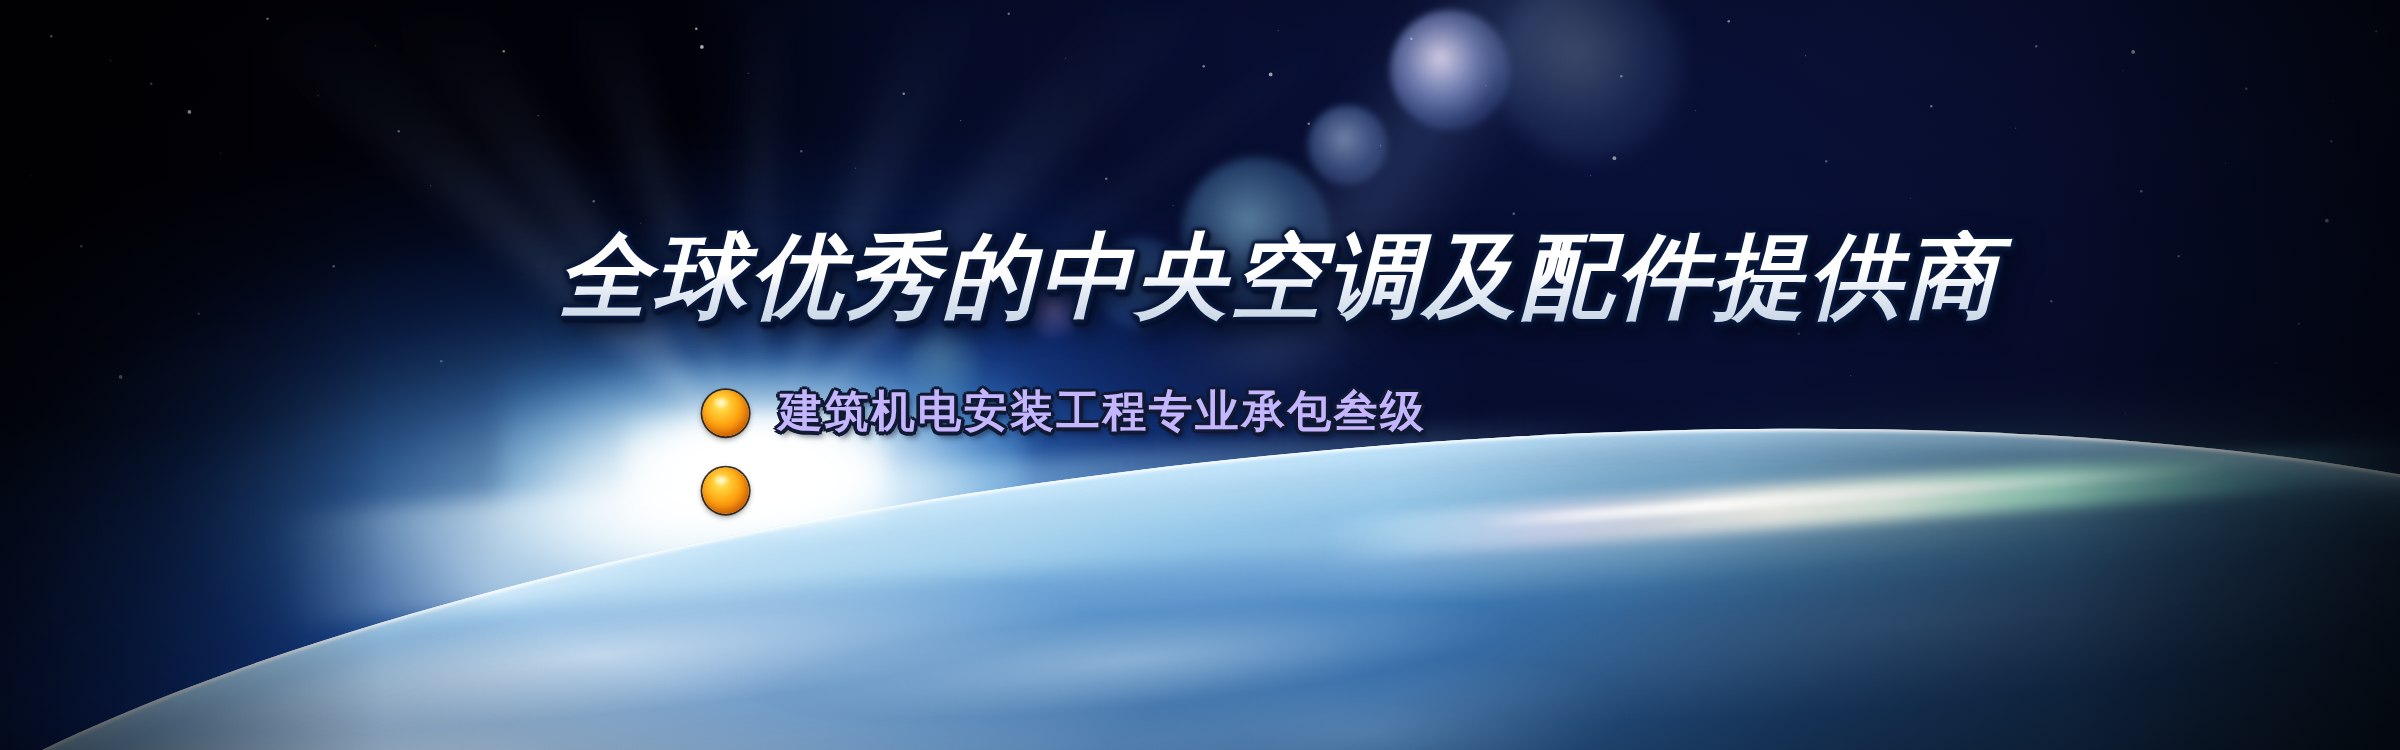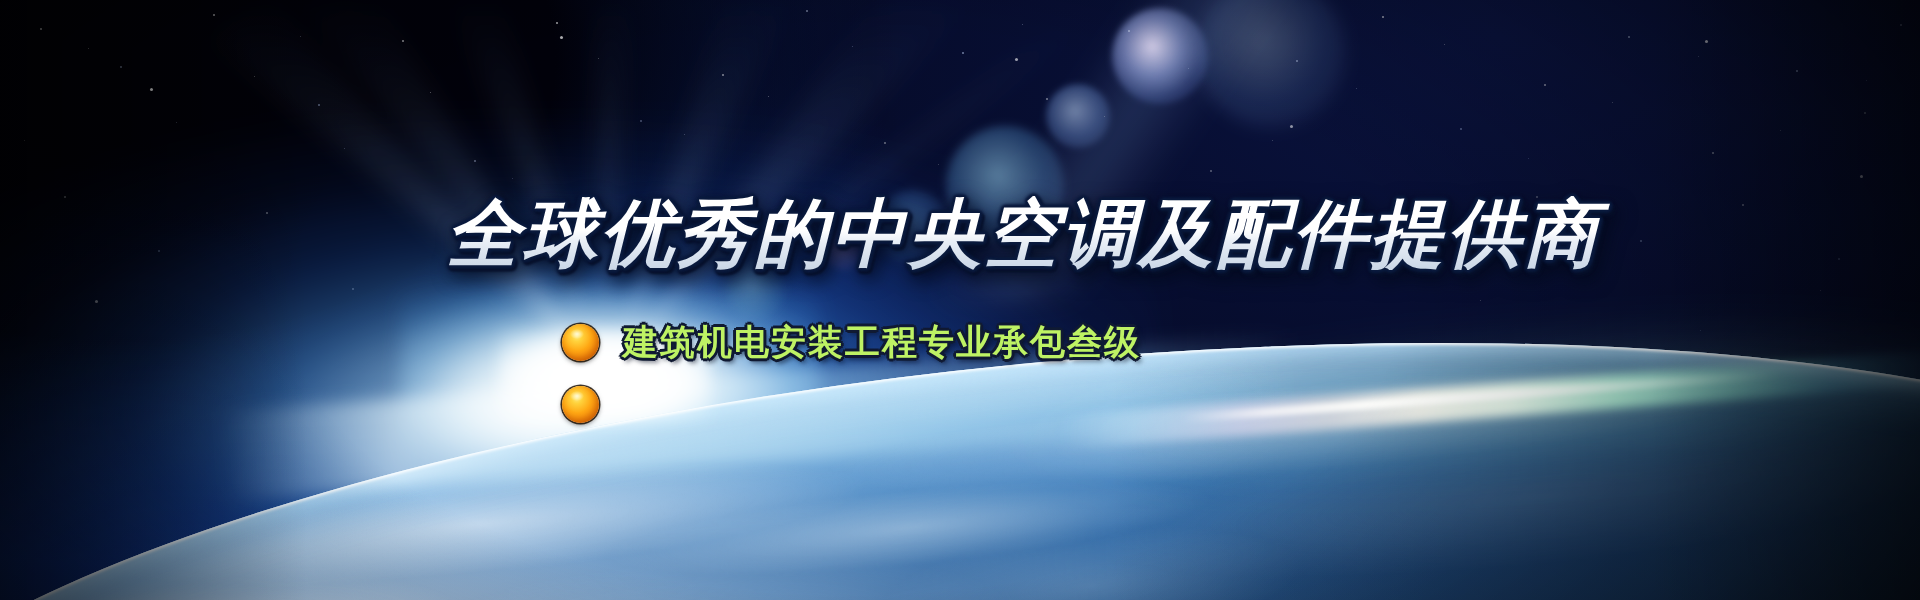--- a/index.html
+++ b/index.html
@@ -272,21 +272,21 @@
     position:absolute; inset:0;
     background:
       radial-gradient(ellipse 1250px 640px at 44% 52%, rgba(0,0,0,0) 44%, rgba(0,0,0,.36) 82%, rgba(0,0,0,.62) 100%),
       linear-gradient(90deg, rgba(0,0,0,.55) 0%, rgba(0,0,0,0) 16%, rgba(0,0,0,0) 86%, rgba(0,0,0,.42) 100%);
     pointer-events:none;
   }
 
   
   .copy {
     position:absolute;
-    left:440px; top:196px;
+    left:440px; top:184px;
     width:1300px;
     z-index:20;
   }
 
   .headline {
     font-family:"DejaVu Sans","Liberation Sans", sans-serif;
     font-size:74px;
     font-weight:700;
     font-style:italic;
     letter-spacing:3px;
@@ -340,21 +340,21 @@
   }
 
   .bullet-text {
     margin-left:24px;
     font-family:"DejaVu Sans","Liberation Sans", sans-serif;
     font-size:35px;
     font-weight:700;
     letter-spacing:2px;
     line-height:1;
     white-space:nowrap;
-    color:#bef264;
+    color:#c4b5fd;
     text-shadow:
       -2px -2px 0 #101a33, 2px -2px 0 #101a33,
       -2px  2px 0 #101a33, 2px  2px 0 #101a33,
       -3px  0   0 #101a33, 3px  0   0 #101a33,
        0   -3px 0 #101a33, 0    3px 0 #101a33,
        3px  4px 5px rgba(4,10,28,.7);
   }
 </style>
 </head>
 <body>

